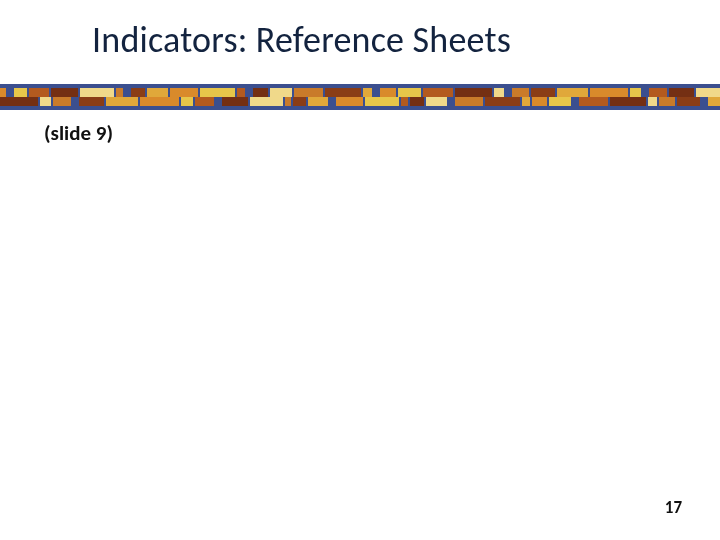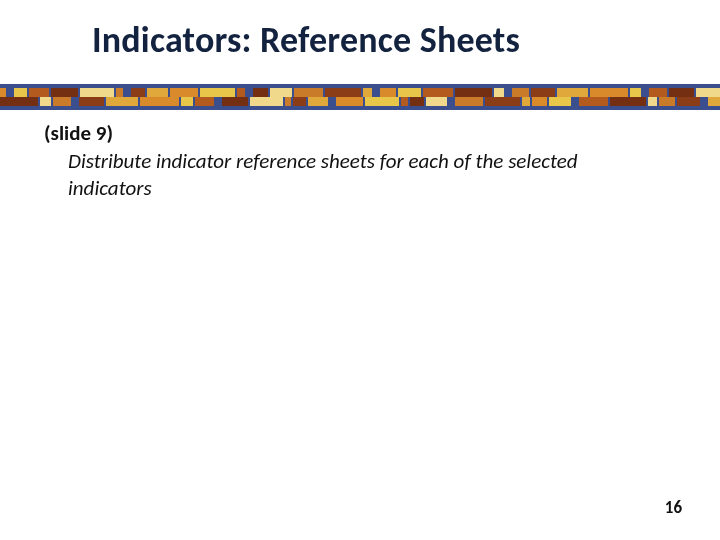--- a/index.html
+++ b/index.html
@@ -5,21 +5,21 @@
   * { margin: 0; padding: 0; box-sizing: border-box; }
   html, body { width: 720px; height: 540px; }
   body {
     font-family: Calibri, "Segoe UI", Arial, sans-serif;
     background: #ffffff;
     position: relative;
     overflow: hidden;
   }
   .slide-title {
     font-size: 36px;
-    font-weight: 700;
+    font-weight: 400;
     color: #13233f;
     padding: 18px 0 0 92px;
     letter-spacing: 0.2px;
   }
   .decor-bar {
     margin-top: 22px;
     width: 100%;
     height: 26px;
     background: #3b4f8f;
     position: relative;
@@ -127,16 +127,15 @@
       <div class="seg" style="width: 36px; margin-right: 2px; background: rgb(116, 47, 19);"></div>
       <div class="seg" style="width: 9px; margin-right: 2px; background: rgb(240, 217, 138);"></div>
       <div class="seg" style="width: 16px; margin-right: 2px; background: rgb(201, 123, 42);"></div>
       <div class="seg" style="width: 23px; margin-right: 8px; background: rgb(138, 61, 22);"></div>
       <div class="seg" style="width: 30px; margin-right: 2px; background: rgb(224, 168, 58);"></div>
     </div>
 </div>
 
 <div class="content">
   <div class="slide-ref">(slide 9)</div>
-  <div class="body-text">Distribute indicator reference sheets for each of the selected indicators</div>
 </div>
 
-<div class="page-num">16</div>
+<div class="page-num">17</div>
 
 </body></html>

